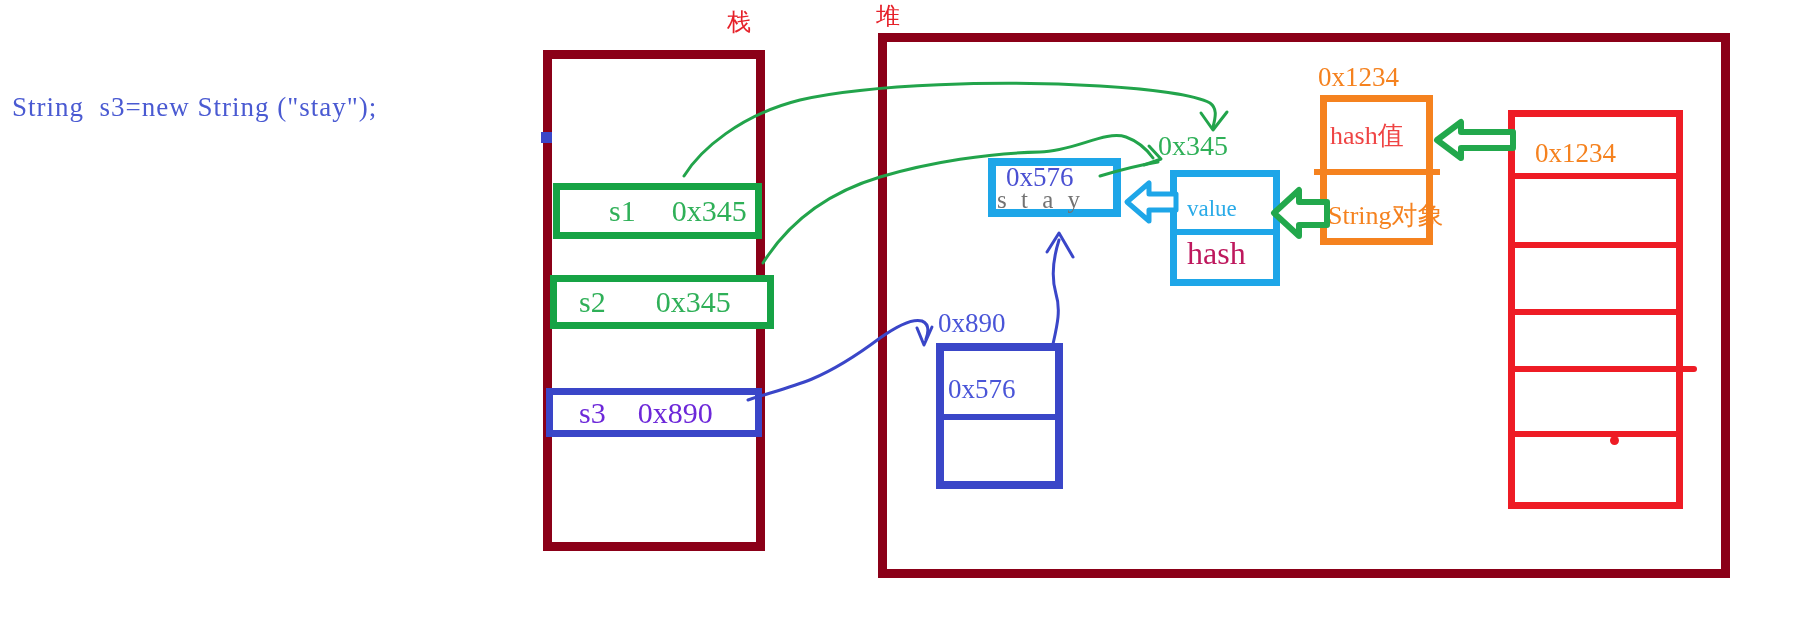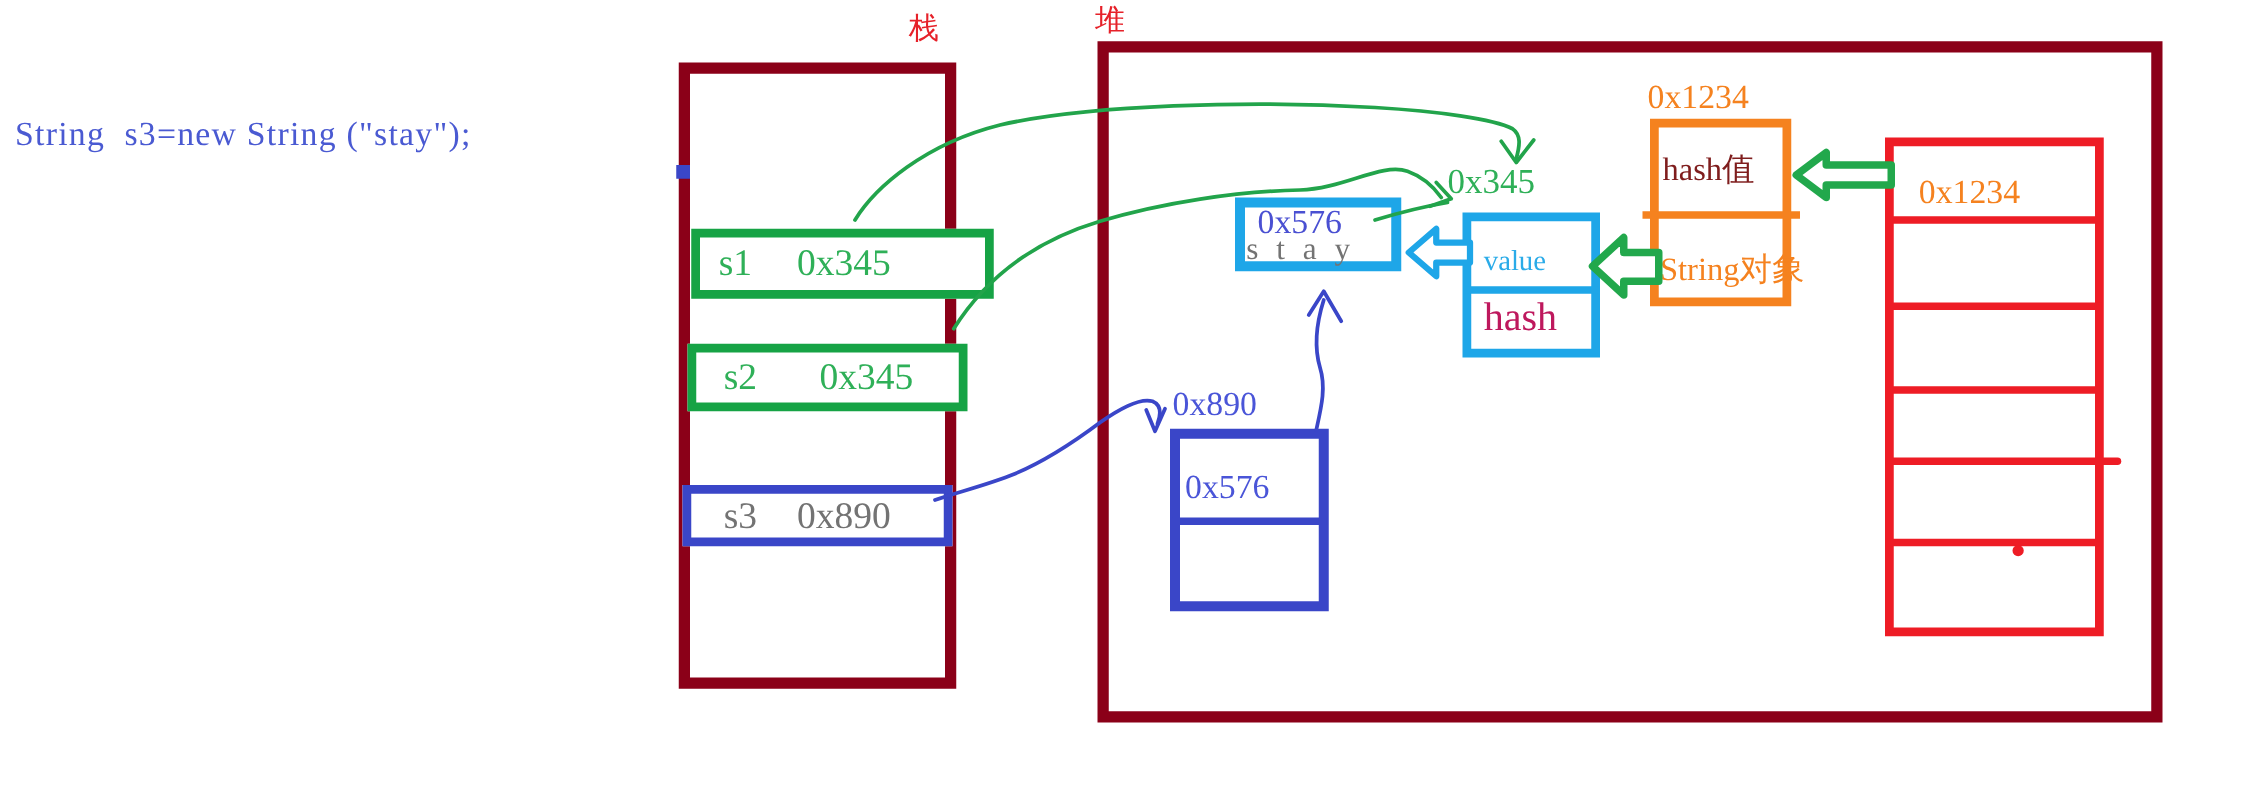--- a/index.html
+++ b/index.html
@@ -10,21 +10,21 @@
   .rect{position:absolute;box-sizing:border-box;}
   
   .stack-rect{left:543px;top:50px;width:222px;height:501px;border:9px solid #8b0018;z-index:1;}
   .heap-rect{left:878px;top:33px;width:852px;height:545px;border:9px solid #8b0018;z-index:1;}
   .zone-label{position:absolute;color:#e62129;font-size:24px;z-index:4;}
   
   .code-line{position:absolute;left:12px;top:92px;font-size:27px;color:#4a5ad2;letter-spacing:1px;z-index:4;white-space:pre;}
   
   .frame{position:absolute;box-sizing:border-box;background:#fff;display:flex;align-items:center;font-size:30px;z-index:3;}
   .frame-green{border:7px solid #16a345;color:#2fb058;}
-  .frame-blue{border:7px solid #3a46c8;color:#737373;}
+  .frame-blue{border:7px solid #3a46c8;color:#6d28d9;}
   .frame span{white-space:pre;}
   .blue-sq{position:absolute;left:541px;top:132px;width:11px;height:11px;background:#3a46c8;z-index:4;}
   
   .stay-box{left:988px;top:158px;width:133px;height:59px;border:8px solid #1ea6e8;background:#fff;z-index:3;}
   .obj-box{left:936px;top:343px;width:127px;height:146px;border:8px solid #3a46c8;background:#fff;z-index:3;}
   .value-box{left:1170px;top:170px;width:110px;height:116px;border:7px solid #1ea6e8;background:#fff;z-index:3;}
   .orange-box{left:1320px;top:95px;width:113px;height:150px;border:7px solid #f5821f;background:#fff;z-index:3;}
   .red-table{left:1508px;top:110px;width:175px;height:399px;border:7px solid #ee1c25;background:#fff;z-index:2;}
   .divider{position:absolute;z-index:4;}
   .txt{position:absolute;z-index:5;white-space:pre;}
@@ -38,21 +38,21 @@
 
   <div class="code-line">String  s3=new String ("stay");</div>
 
   <div class="zone-label" style="left:727px;top:6px;">栈</div>
   <div class="zone-label" style="left:876px;top:0px;">堆</div>
 
   <div class="rect stack-rect"></div>
   <div class="rect heap-rect"></div>
   <div class="blue-sq"></div>
 
-  <div class="frame frame-green" style="left:553px;top:183px;width:242px;height:56px;padding-left:15px;gap:36px;">
+  <div class="frame frame-green" style="left:553px;top:183px;width:209px;height:56px;padding-left:49px;gap:36px;">
     <span>s1</span>
     <span>0x345</span>
   </div>
   <div class="frame frame-green" style="left:550px;top:275px;width:224px;height:54px;padding-left:22px;gap:50px;">
     <span>s2</span>
     <span>0x345</span>
   </div>
   <div class="frame frame-blue" style="left:546px;top:388px;width:216px;height:49px;padding-left:26px;gap:32px;">
     <span>s3</span>
     <span>0x890</span>
@@ -71,21 +71,21 @@
   <span class="txt" style="left:948px;top:445px;font-size:27px;color:#4a55d8;"></span>
 
   <div class="rect value-box"></div>
   <div class="divider" style="left:1172px;top:229px;width:106px;height:6px;background:#1ea6e8;"></div>
   <span class="txt" style="left:1187px;top:196px;font-size:23px;color:#2aabe8;">value</span>
   <span class="txt" style="left:1187px;top:235px;font-size:32px;color:#be185d;">hash</span>
 
   <span class="txt" style="left:1318px;top:62px;font-size:27px;color:#f5821f;">0x1234</span>
   <div class="rect orange-box"></div>
   <div class="divider" style="left:1314px;top:169px;width:126px;height:6px;background:#f5821f;"></div>
-  <span class="txt" style="left:1330px;top:118px;font-size:26px;color:#7f1d1d;">hash值</span>
+  <span class="txt" style="left:1330px;top:118px;font-size:26px;color:#ef4444;">hash值</span>
   <span class="txt" style="left:1328px;top:198px;font-size:26px;color:#f5821f;">String对象</span>
 
   <div class="rect red-table"></div>
   <div class="divider" style="left:1510px;top:173px;width:171px;height:6px;background:#ee1c25;"></div>
   <div class="divider" style="left:1510px;top:242px;width:171px;height:6px;background:#ee1c25;"></div>
   <div class="divider" style="left:1510px;top:309px;width:171px;height:6px;background:#ee1c25;"></div>
   <div class="divider" style="left:1510px;top:366px;width:187px;height:6px;background:#ee1c25;border-radius:0 3px 3px 0;"></div>
   <div class="divider" style="left:1510px;top:431px;width:167px;height:6px;background:#ee1c25;"></div>
   <div class="dot" style="left:1610px;top:436px;width:9px;height:9px;background:#ee1c25;"></div>
   <span class="txt" style="left:1535px;top:138px;font-size:27px;color:#f5821f;">0x1234</span>

